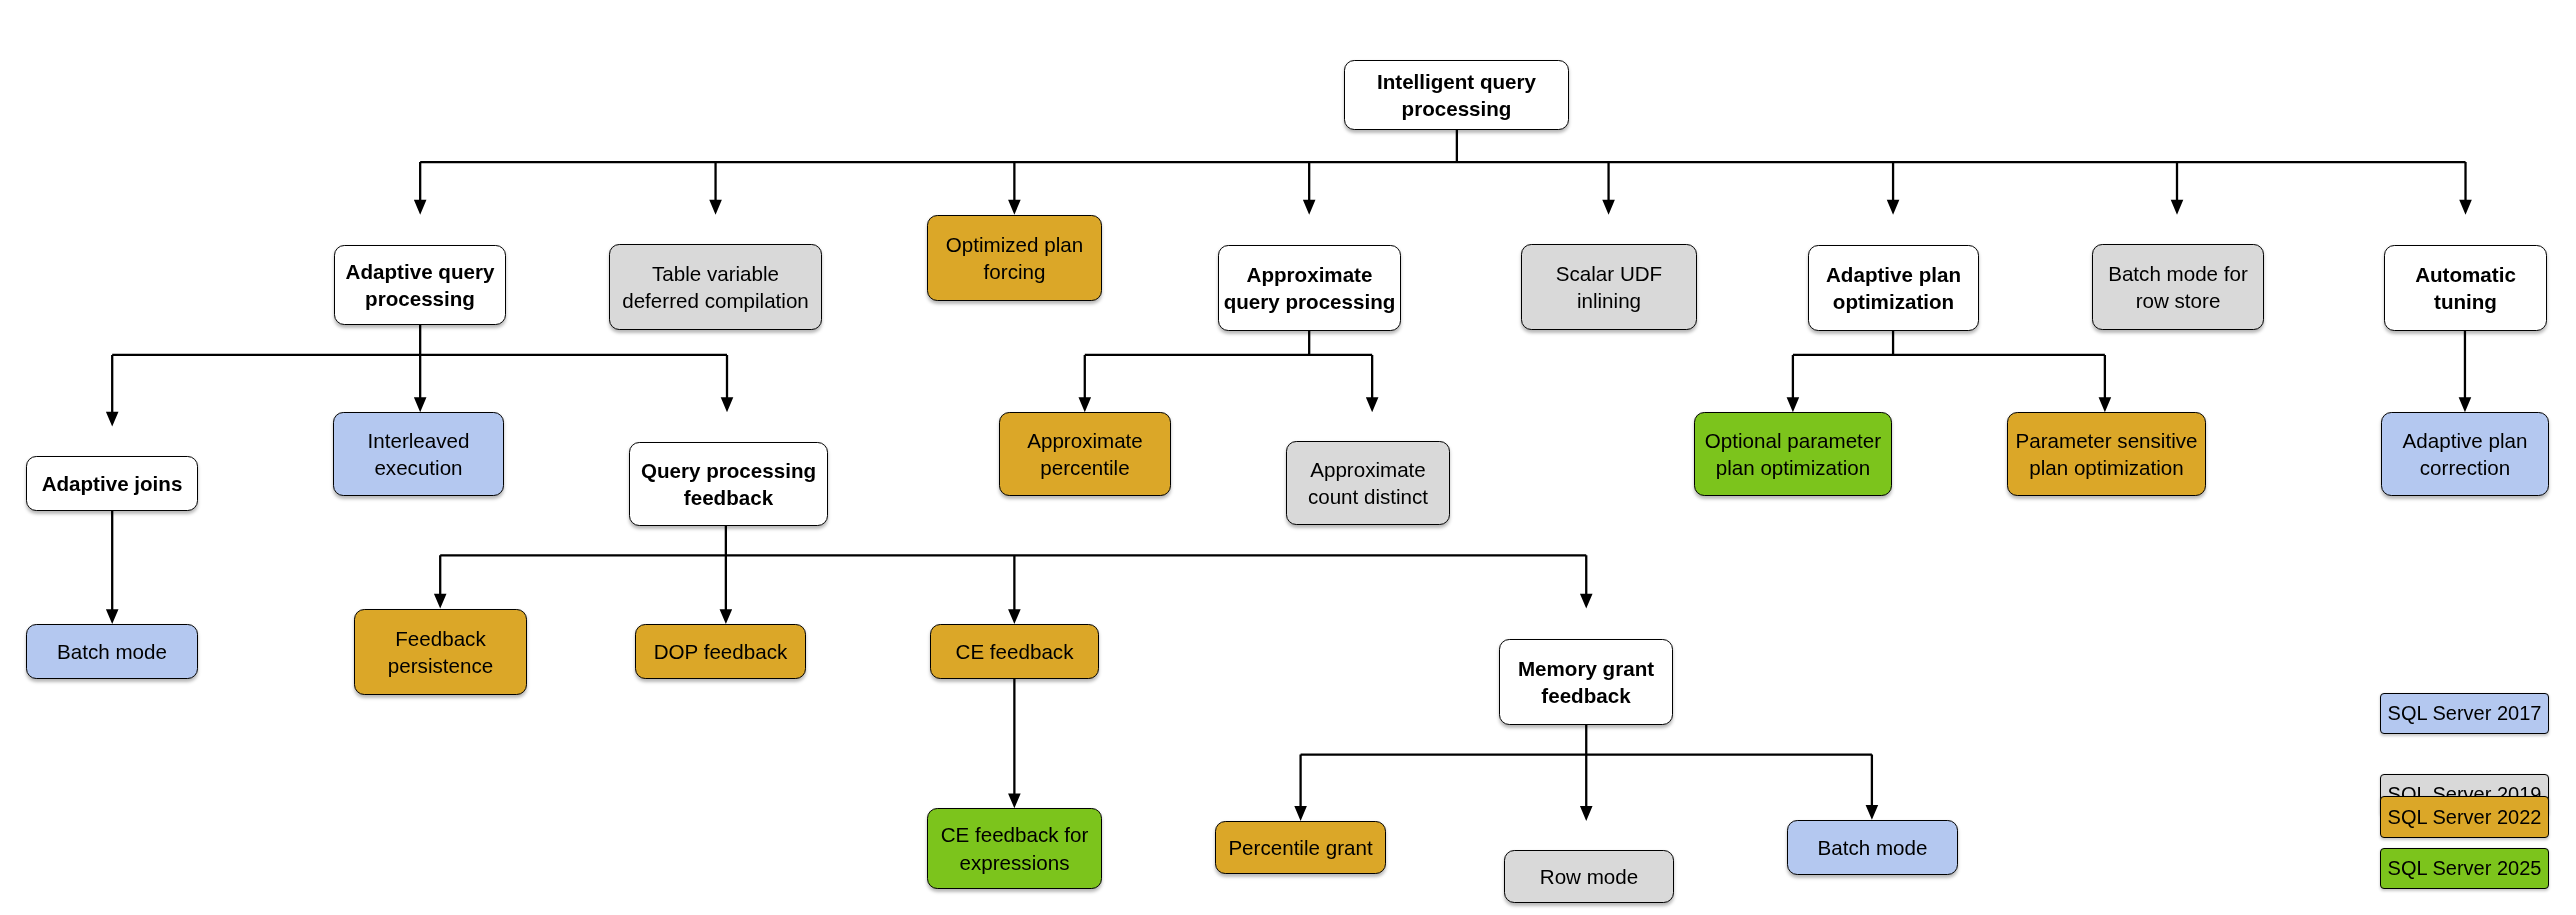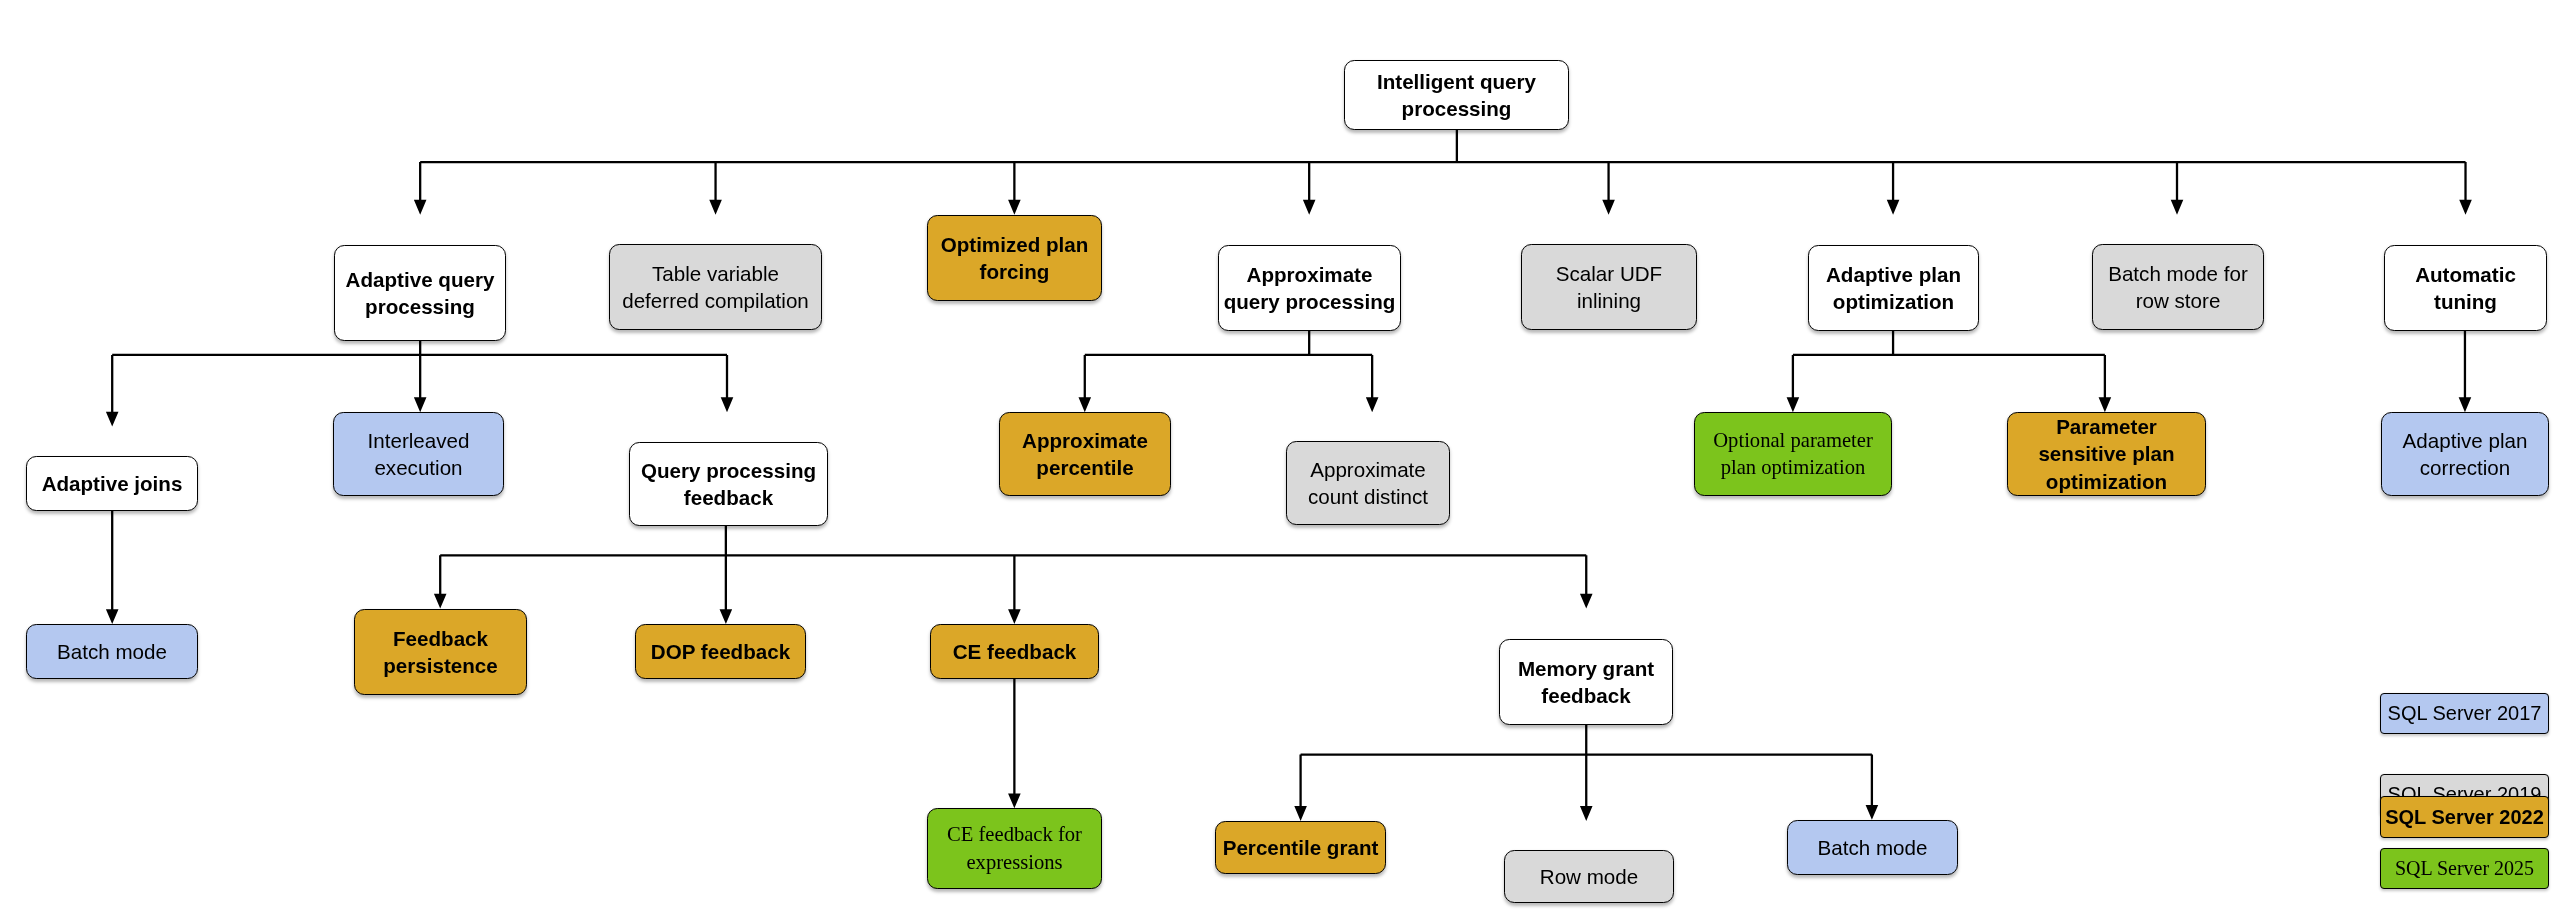--- a/index.html
+++ b/index.html
@@ -20,22 +20,22 @@
     border-radius:10.3px;
     background:#fff;
     font-size:20.6px;line-height:27.5px;color:#000;
     padding:2.3px 3.4px;
     box-shadow:0 2.3px 3.4px rgba(0,0,0,0.28);
   }
   .bold{font-weight:bold;margin-top:30px;}
   .c-white{background:#ffffff;}
   .c-blue{background:#B4C8F0;}
   .c-gray{background:#D9D9D9;margin-top:29px;}
-  .c-gold{background:#DBA728;font-weight:bold;}
-  .c-green{background:#7CC41C;font-family:Liberation Serif, serif;}
+  .c-gold{background:#DBA728;}
+  .c-green{background:#7CC41C;}
   .legend-item{
     position:absolute;
     box-sizing:border-box;
     display:flex;align-items:center;justify-content:center;
     text-align:center;
     border:1.7px solid #000;
     border-radius:4px;
     font-size:20px;color:#000;
     box-shadow:0 1.7px 2.9px rgba(0,0,0,0.22);
   }
@@ -90,21 +90,21 @@
       M1761 1064 L1783 1064 L1772 1090 Z
       M2760 1037 L2782 1037 L2771 1063 Z
       M1761 1386 L1783 1386 L1772 1412 Z
       M2261 1408 L2283 1408 L2272 1434 Z
       M2760 1408 L2782 1408 L2771 1434 Z
       M3259 1406 L3281 1406 L3270 1432 Z"></path>
   </svg>
 
   <div class="node c-white bold" style="left:1344px;top:30px;width:225px;height:70px">Intelligent query processing</div>
 
-  <div class="node c-white bold" style="left:334px;top:215px;width:172px;height:96px">Adaptive query processing</div>
+  <div class="node c-white bold" style="left:334px;top:215px;width:172px;height:80px">Adaptive query processing</div>
   <div class="node c-gray" style="left:609px;top:215px;width:213px;height:86px">Table variable deferred compilation</div>
   <div class="node c-gold" style="left:927px;top:215px;width:175px;height:86px">Optimized plan forcing</div>
   <div class="node c-white bold" style="left:1218px;top:215px;width:183px;height:86px">Approximate query processing</div>
   <div class="node c-gray" style="left:1521px;top:215px;width:176px;height:86px">Scalar UDF inlining</div>
   <div class="node c-white bold" style="left:1808px;top:215px;width:171px;height:86px">Adaptive plan optimization</div>
   <div class="node c-gray" style="left:2092px;top:215px;width:172px;height:86px">Batch mode for row store</div>
   <div class="node c-white bold" style="left:2384px;top:215px;width:163px;height:86px">Automatic tuning</div>
 
   <div class="node c-white bold" style="left:26px;top:426px;width:172px;height:55px">Adaptive joins</div>
   <div class="node c-blue" style="left:333px;top:412px;width:171px;height:84px">Interleaved execution</div>

